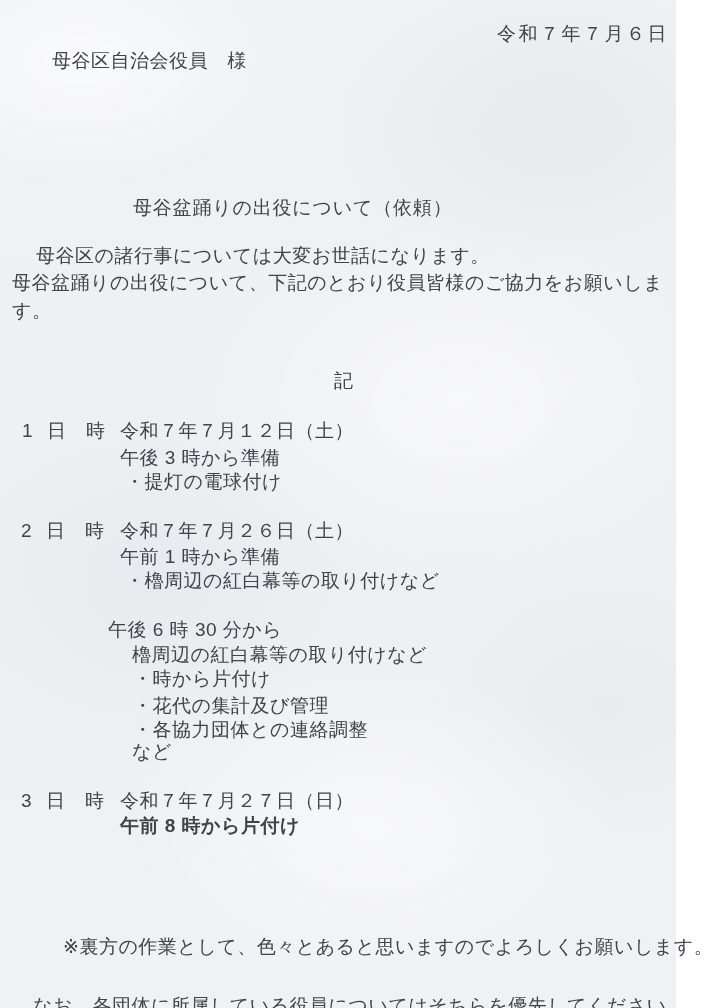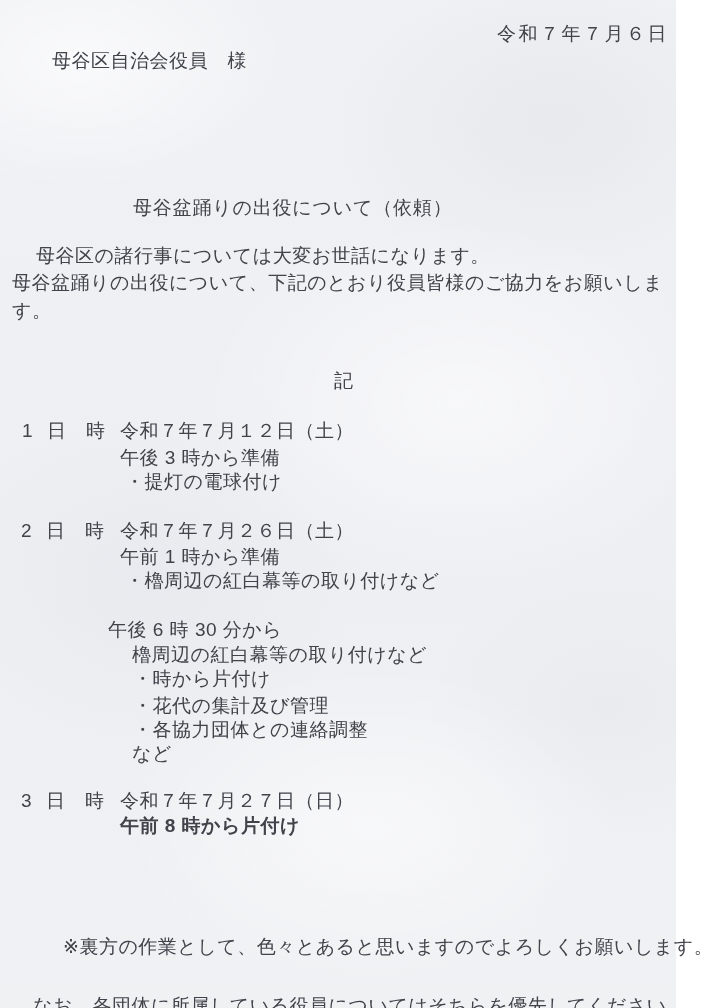--- a/index.html
+++ b/index.html
@@ -67,21 +67,21 @@
     <span class="line" style="top:546px; left:120px;">午前 1 時から準備</span>
     <span class="line" style="top:570px; left:125px;">・櫓周辺の紅白幕等の取り付けなど</span>
   </div>
 
   <div>
     <span class="line" style="top:619px; left:108px;">午後 6 時 30 分から</span>
     <span class="line" style="top:644px; left:132px;">櫓周辺の紅白幕等の取り付けなど</span>
     <span class="line" style="top:668px; left:133px;">・時から片付け</span>
     <span class="line" style="top:695px; left:133px;">・花代の集計及び管理</span>
     <span class="line" style="top:719px; left:133px;">・各協力団体との連絡調整</span>
-    <span class="line" style="top:743px; left:132px;">など</span>
+    <span class="line" style="top:743px; left:132px;font-family:Liberation Mono, monospace;">など</span>
   </div>
 
   <div>
     <span class="num" style="top:790px; left:21px;">3</span>
     <span class="line" style="top:790px; left:46px;">日　時</span>
     <span class="line" style="top:790px; left:120px;">令和７年７月２７日（日）</span>
     <span class="line" style="top:815px; left:120px;font-weight:bold;">午前 8 時から片付け</span>
   </div>
 
   <div class="line" style="top:936px; left:18px;margin-left:45px;">※裏方の作業として、色々とあると思いますのでよろしくお願いします。</div>

